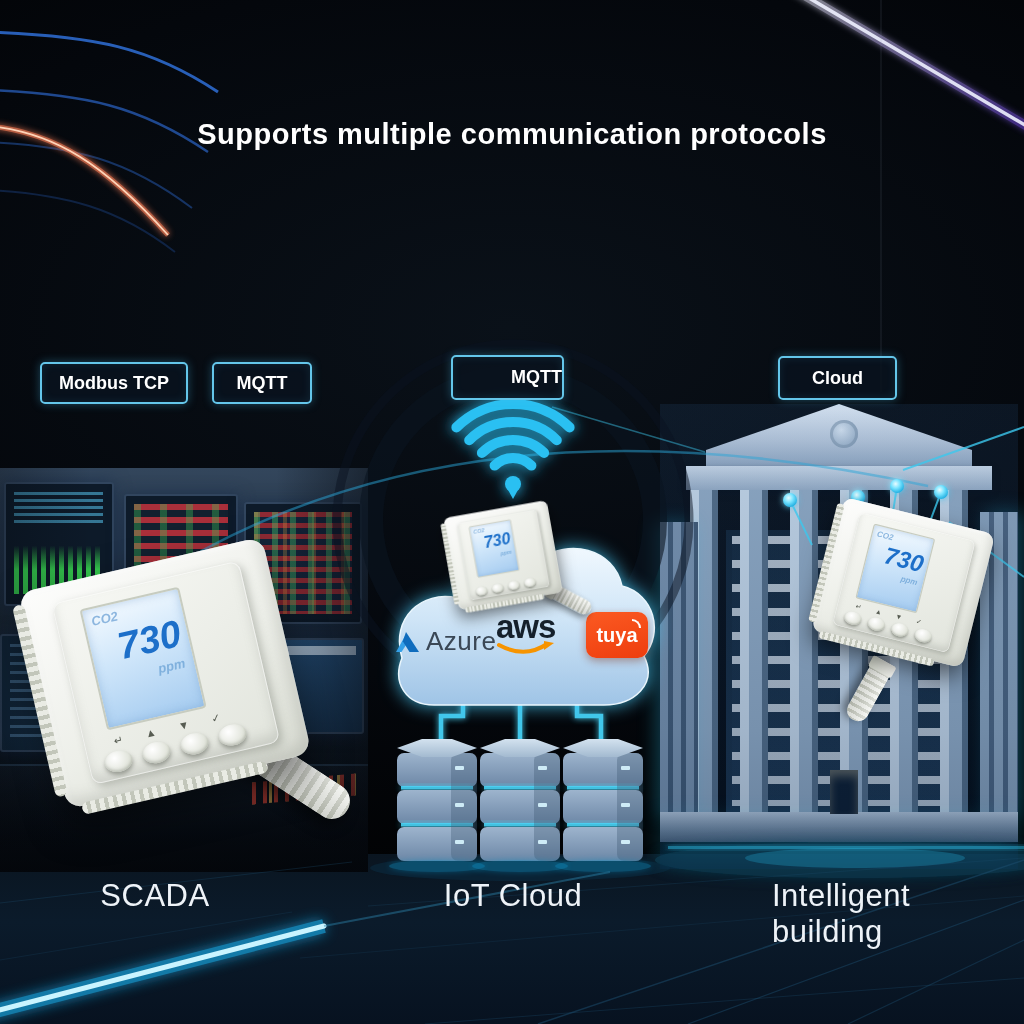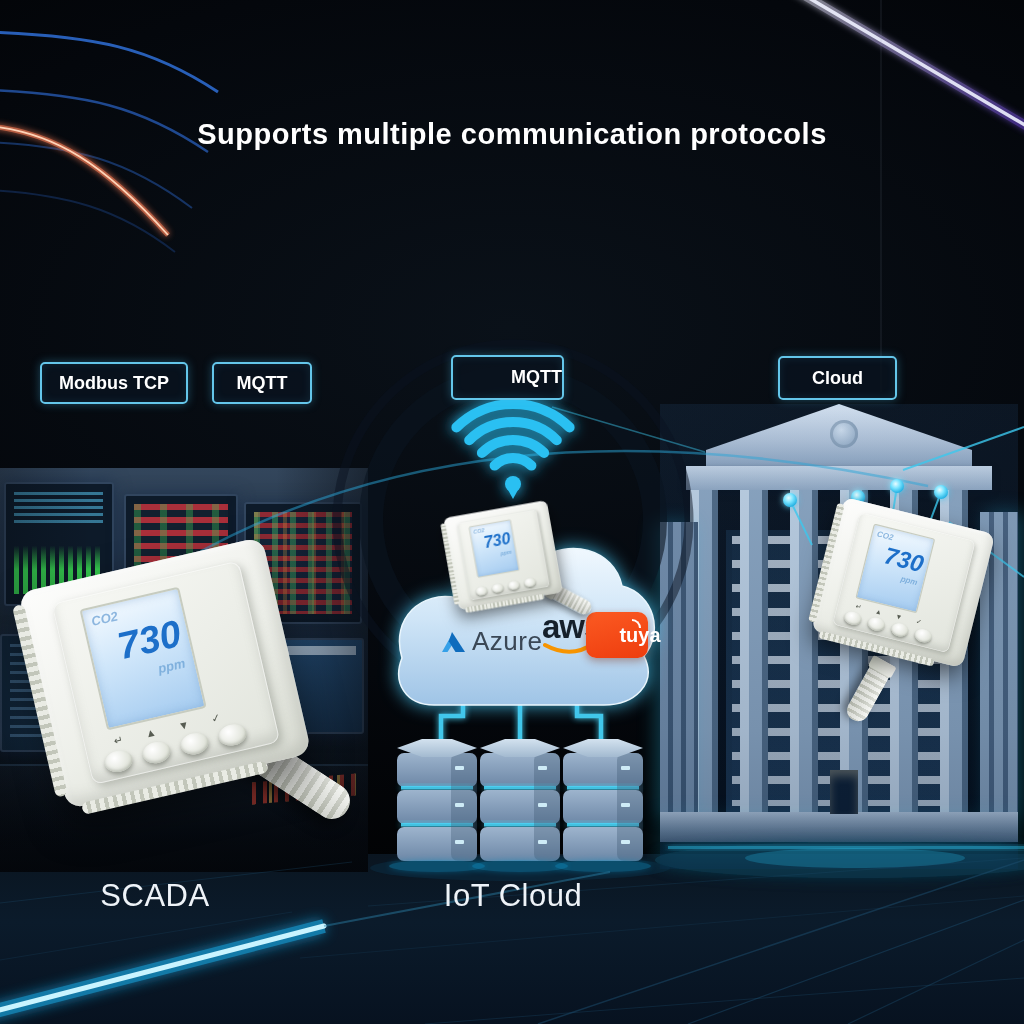--- a/index.html
+++ b/index.html
@@ -74,21 +74,21 @@
     box-shadow:0 12px 28px rgba(40,210,250,.3);}
   .b-door{left:170px;top:366px;width:28px;height:44px;background:#0a1624;
     box-shadow:inset 0 6px 10px rgba(250,230,180,.35);}
   .building::after{content:'';position:absolute;inset:0;
     background:linear-gradient(180deg,rgba(70,140,220,.10),rgba(20,60,110,.22) 70%,rgba(10,40,80,.32));}
   
   .decor{position:absolute;left:0;top:0;z-index:20;}
   
   .cloud{position:absolute;left:372px;top:498px;width:300px;height:225px;z-index:30;}
   .cloud-shape{position:absolute;left:0;top:0;filter:drop-shadow(0 0 9px rgba(70,200,245,.85));}
-  .lg{position:absolute;display:flex;align-items:center;gap:6px;padding-left:46px;}
+  .lg{position:absolute;display:flex;align-items:center;gap:6px;}
   .lg-azure{left:24px;top:128px;}
   .lg-azure span{font-size:26px;color:#3a4755;letter-spacing:.5px;}
   .lg-aws{left:124px;top:112px;flex-direction:column;gap:0;align-items:center;}
   .lg-aws span{font-size:33px;font-weight:700;color:#15202b;letter-spacing:-1px;line-height:1;}
   .lg-aws svg{margin-top:-2px;}
   .lg-tuya{left:214px;top:114px;width:62px;height:46px;border-radius:10px;justify-content:center;
     background:linear-gradient(165deg,#fb5a22,#ee3d0e);box-shadow:0 3px 8px rgba(120,30,0,.4);}
   .lg-tuya span{font-size:20px;font-weight:700;color:#fff;}
   .tuya-sig{position:absolute;top:7px;right:7px;width:9px;height:9px;
     border-top:2.5px solid #fff;border-right:2.5px solid #fff;border-radius:0 9px 0 0;}
@@ -455,14 +455,15 @@
   </div>
   <div class="badge b-mqtt">
     <span>MQTT</span>
   </div>
   <div class="badge b-bacnet">
     <span>Cloud</span>
   </div>
 
   <div class="floor-label fl-scada">SCADA</div>
   <div class="floor-label fl-iot">IoT Cloud</div>
+  <div class="floor-label fl-ib">Intelligent building</div>
 
 </div>
 
 </body></html>

